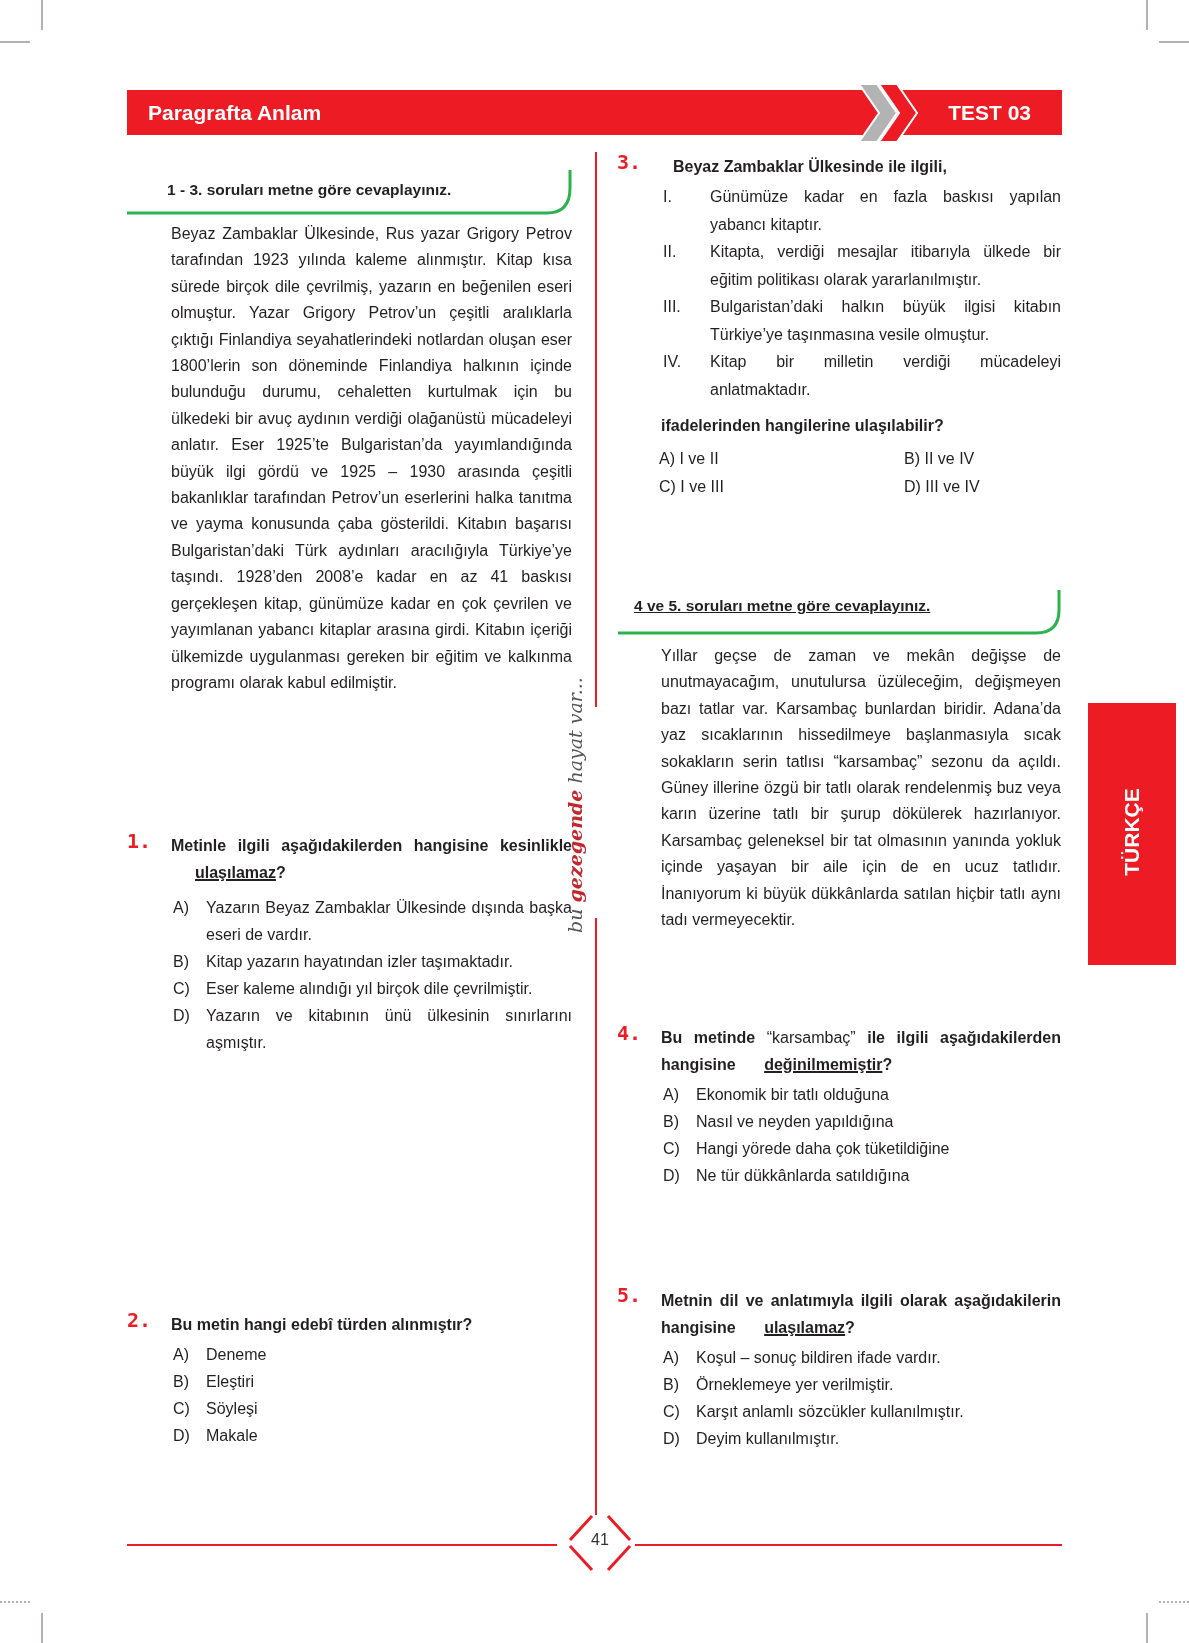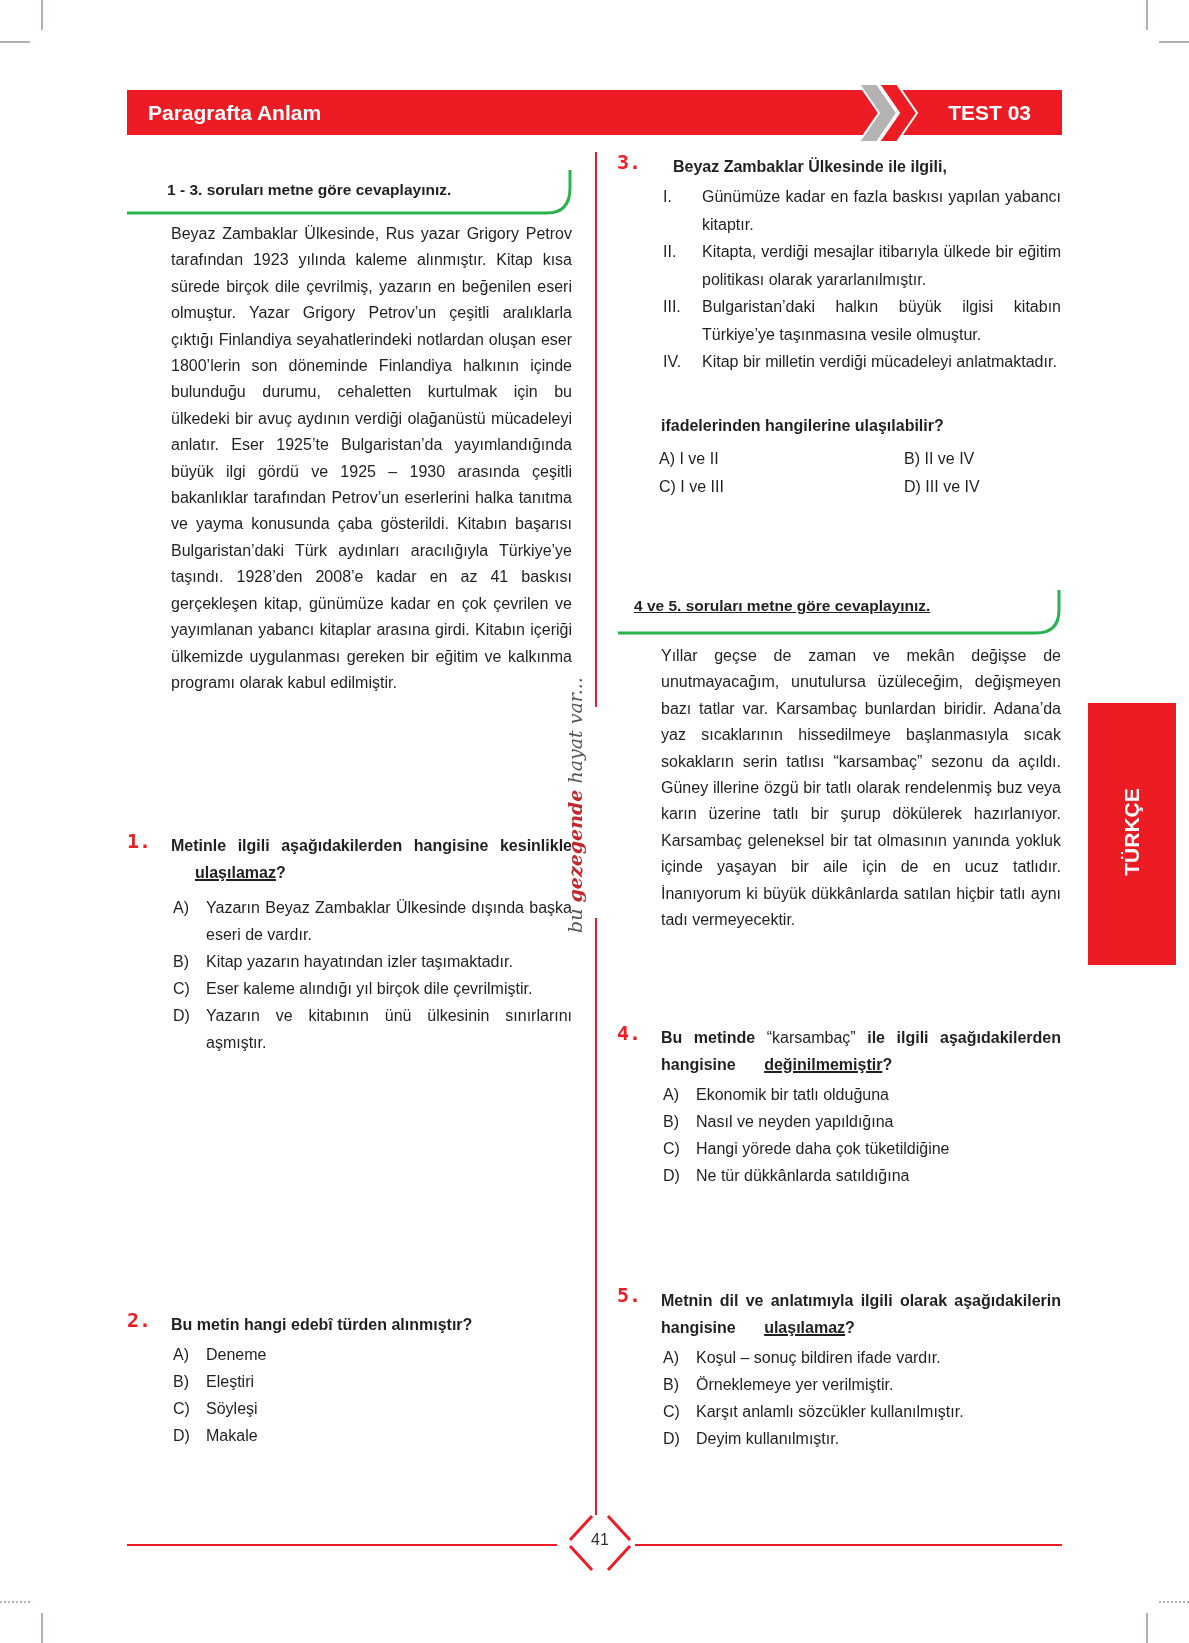--- a/index.html
+++ b/index.html
@@ -22,21 +22,21 @@
   
   .para { font-size:16px; line-height:26.4px; text-align:justify; text-align-last:left; }
   .qnum { color:#ed1c24; font-size:20px; font-weight:bold; font-family:"DejaVu Sans Mono", monospace; }
   .qtext { font-size:16px; font-weight:bold; line-height:27px; text-align:justify; text-align-last:left; }
   .qtext u { text-decoration:underline; text-decoration-thickness:2px;margin-left:24px; }
   .opt { display:flex; font-size:16px; line-height:27px; }
   .opt .lbl { width:33px; flex:none; }
   .opt .txt { flex:1; text-align:justify; text-align-last:left; }
   .roman { display:flex; font-size:16px; line-height:27.5px; }
   .roman .lbl { width:39px; flex:none; }
-  .roman .txt { flex:1; text-align:justify; text-align-last:left; }
+  .roman .txt { flex:1; text-align:justify; text-align-last:left;margin-left:8px; }
   .vline { position:absolute; width:2px; background:#ed1c24; }
   .slogan { position:absolute; left:575px; top:805px; transform:translate(-50%,-50%) rotate(-90deg);
             font-family:"DejaVu Serif", serif; font-style:italic; font-size:19px; white-space:nowrap; color:#555; }
   .slogan .em { color:#c1272d; font-weight:bold; }
   .side-tab { left:1088px; top:703px; width:88px; height:262px; background:#ed1c24; }
   .side-text { position:absolute; left:1132px; top:832px; transform:translate(-50%,-50%) rotate(-90deg);
                color:#fff; font-weight:bold; font-size:21px; white-space:nowrap; }
   .footer-line { position:absolute; height:2px; background:#ed1c24; top:1544px; }
   .page-num { position:absolute; left:580px; top:1531px; width:40px; text-align:center; font-size:16px; color:#333; }
 </style>

